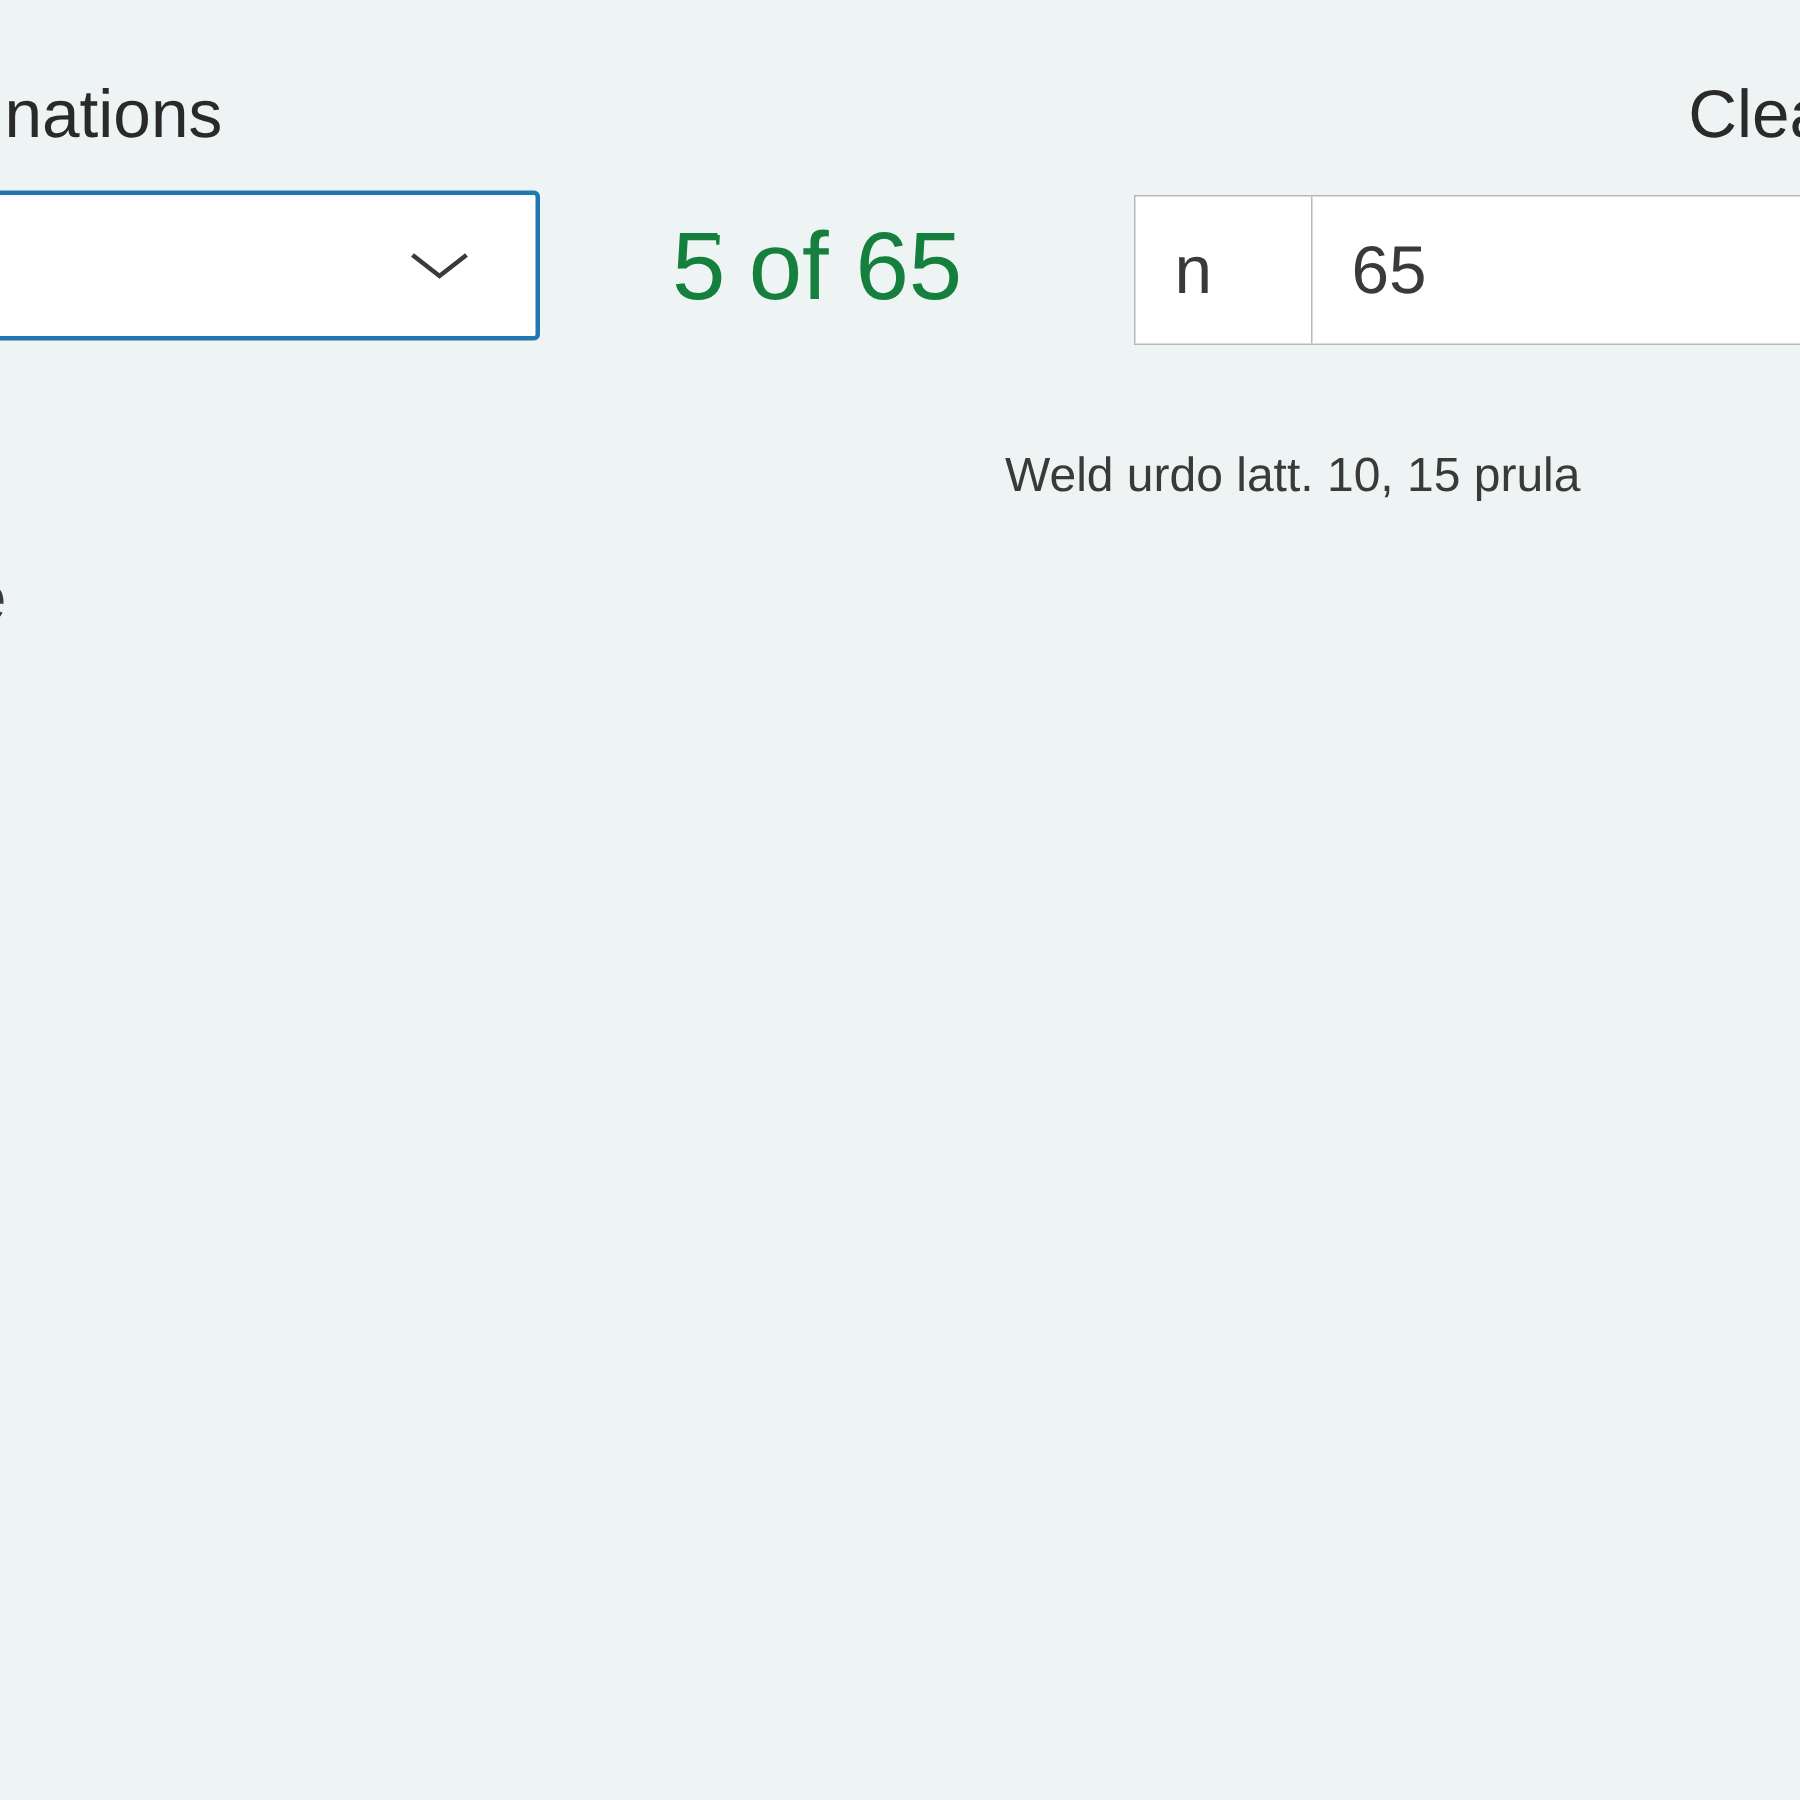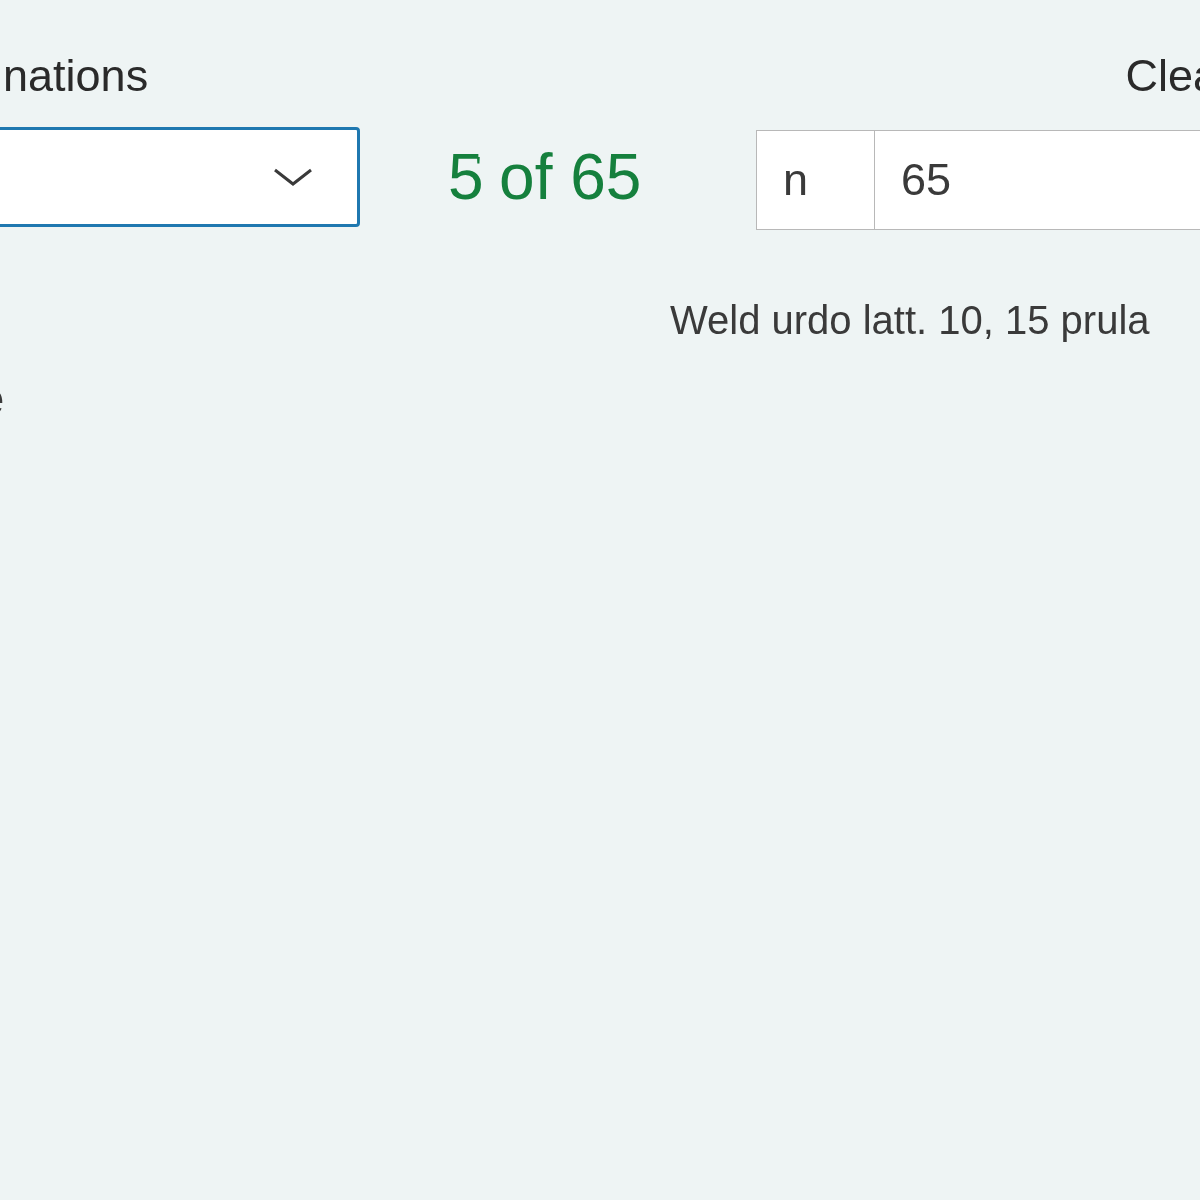--- a/index.html
+++ b/index.html
@@ -98,21 +98,21 @@
       display: flex;
       align-items: center;
       padding-left: 26px;
       font-size: 45px;
       color: #3a3a3a;
     }
     .hint-text {
       position: absolute;
       top: 298px;
       left: 670px;
-      font-size: 40px;
+      font-size: 32px;
       color: #3a3a3a;
       white-space: nowrap;
     }
     .secondary-text {
       position: absolute;
       top: 374px;
       left: -30px;
       font-size: 44px;
       color: #3a3a3a;
     }

